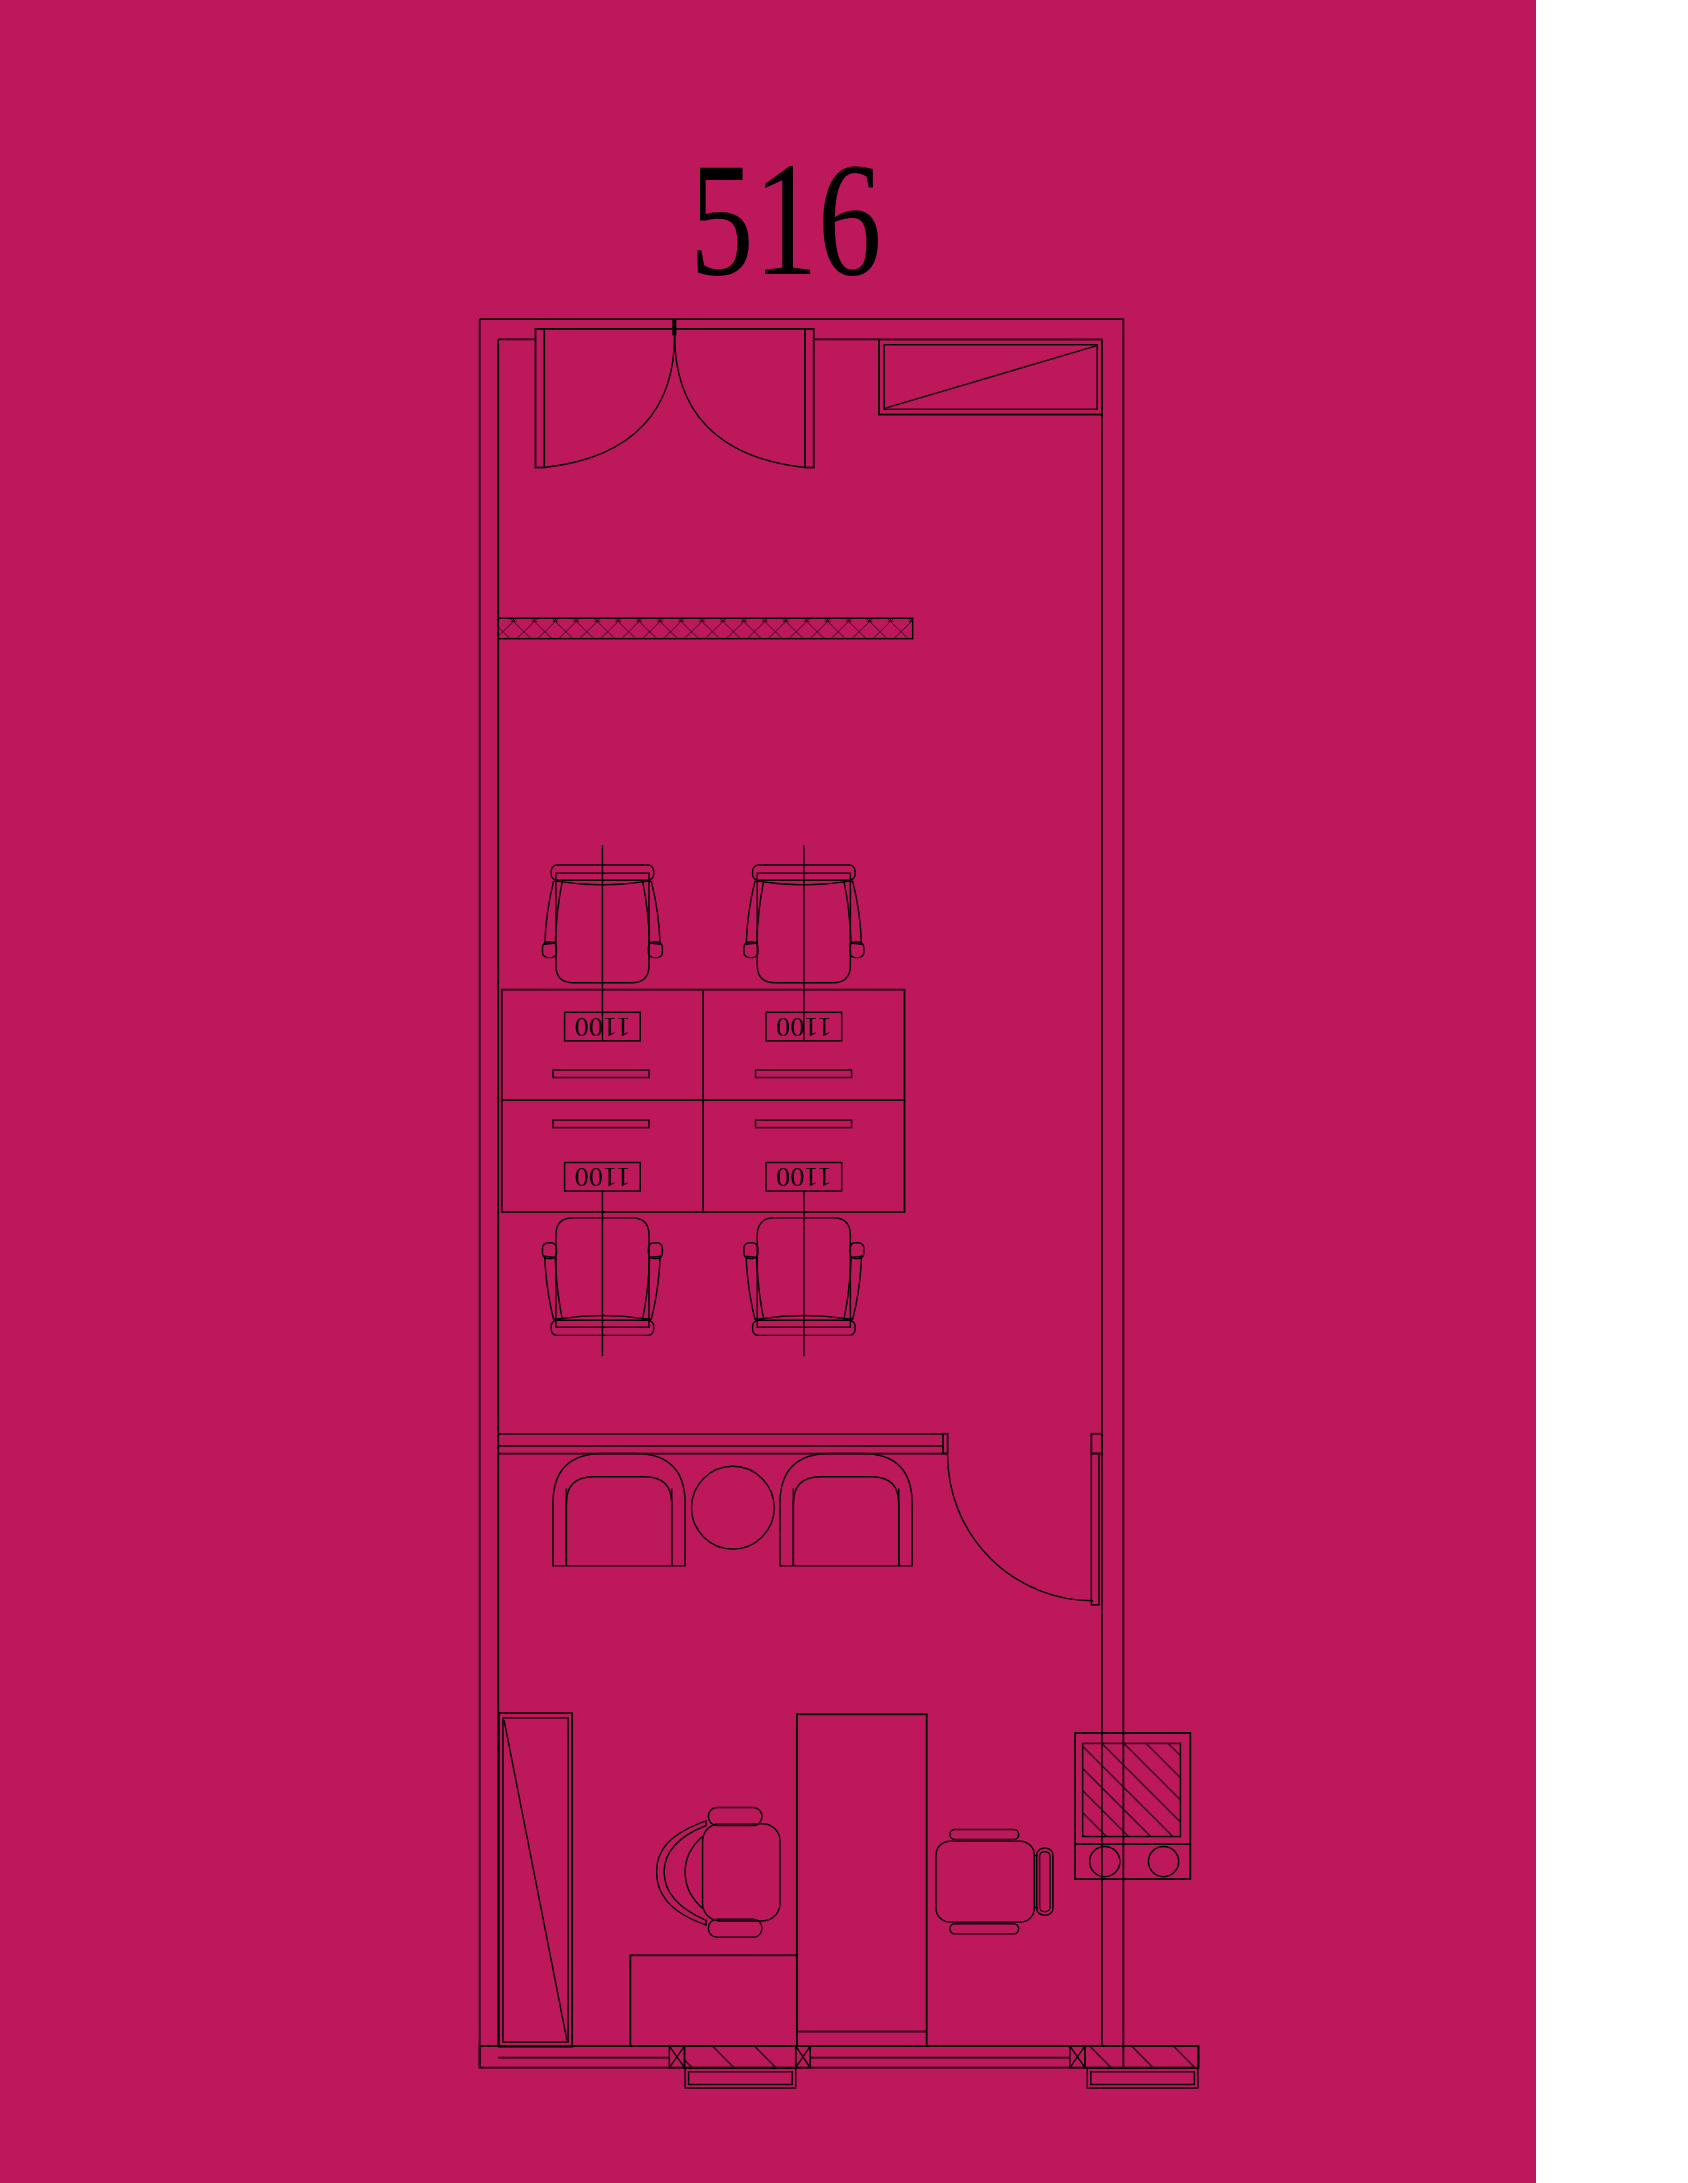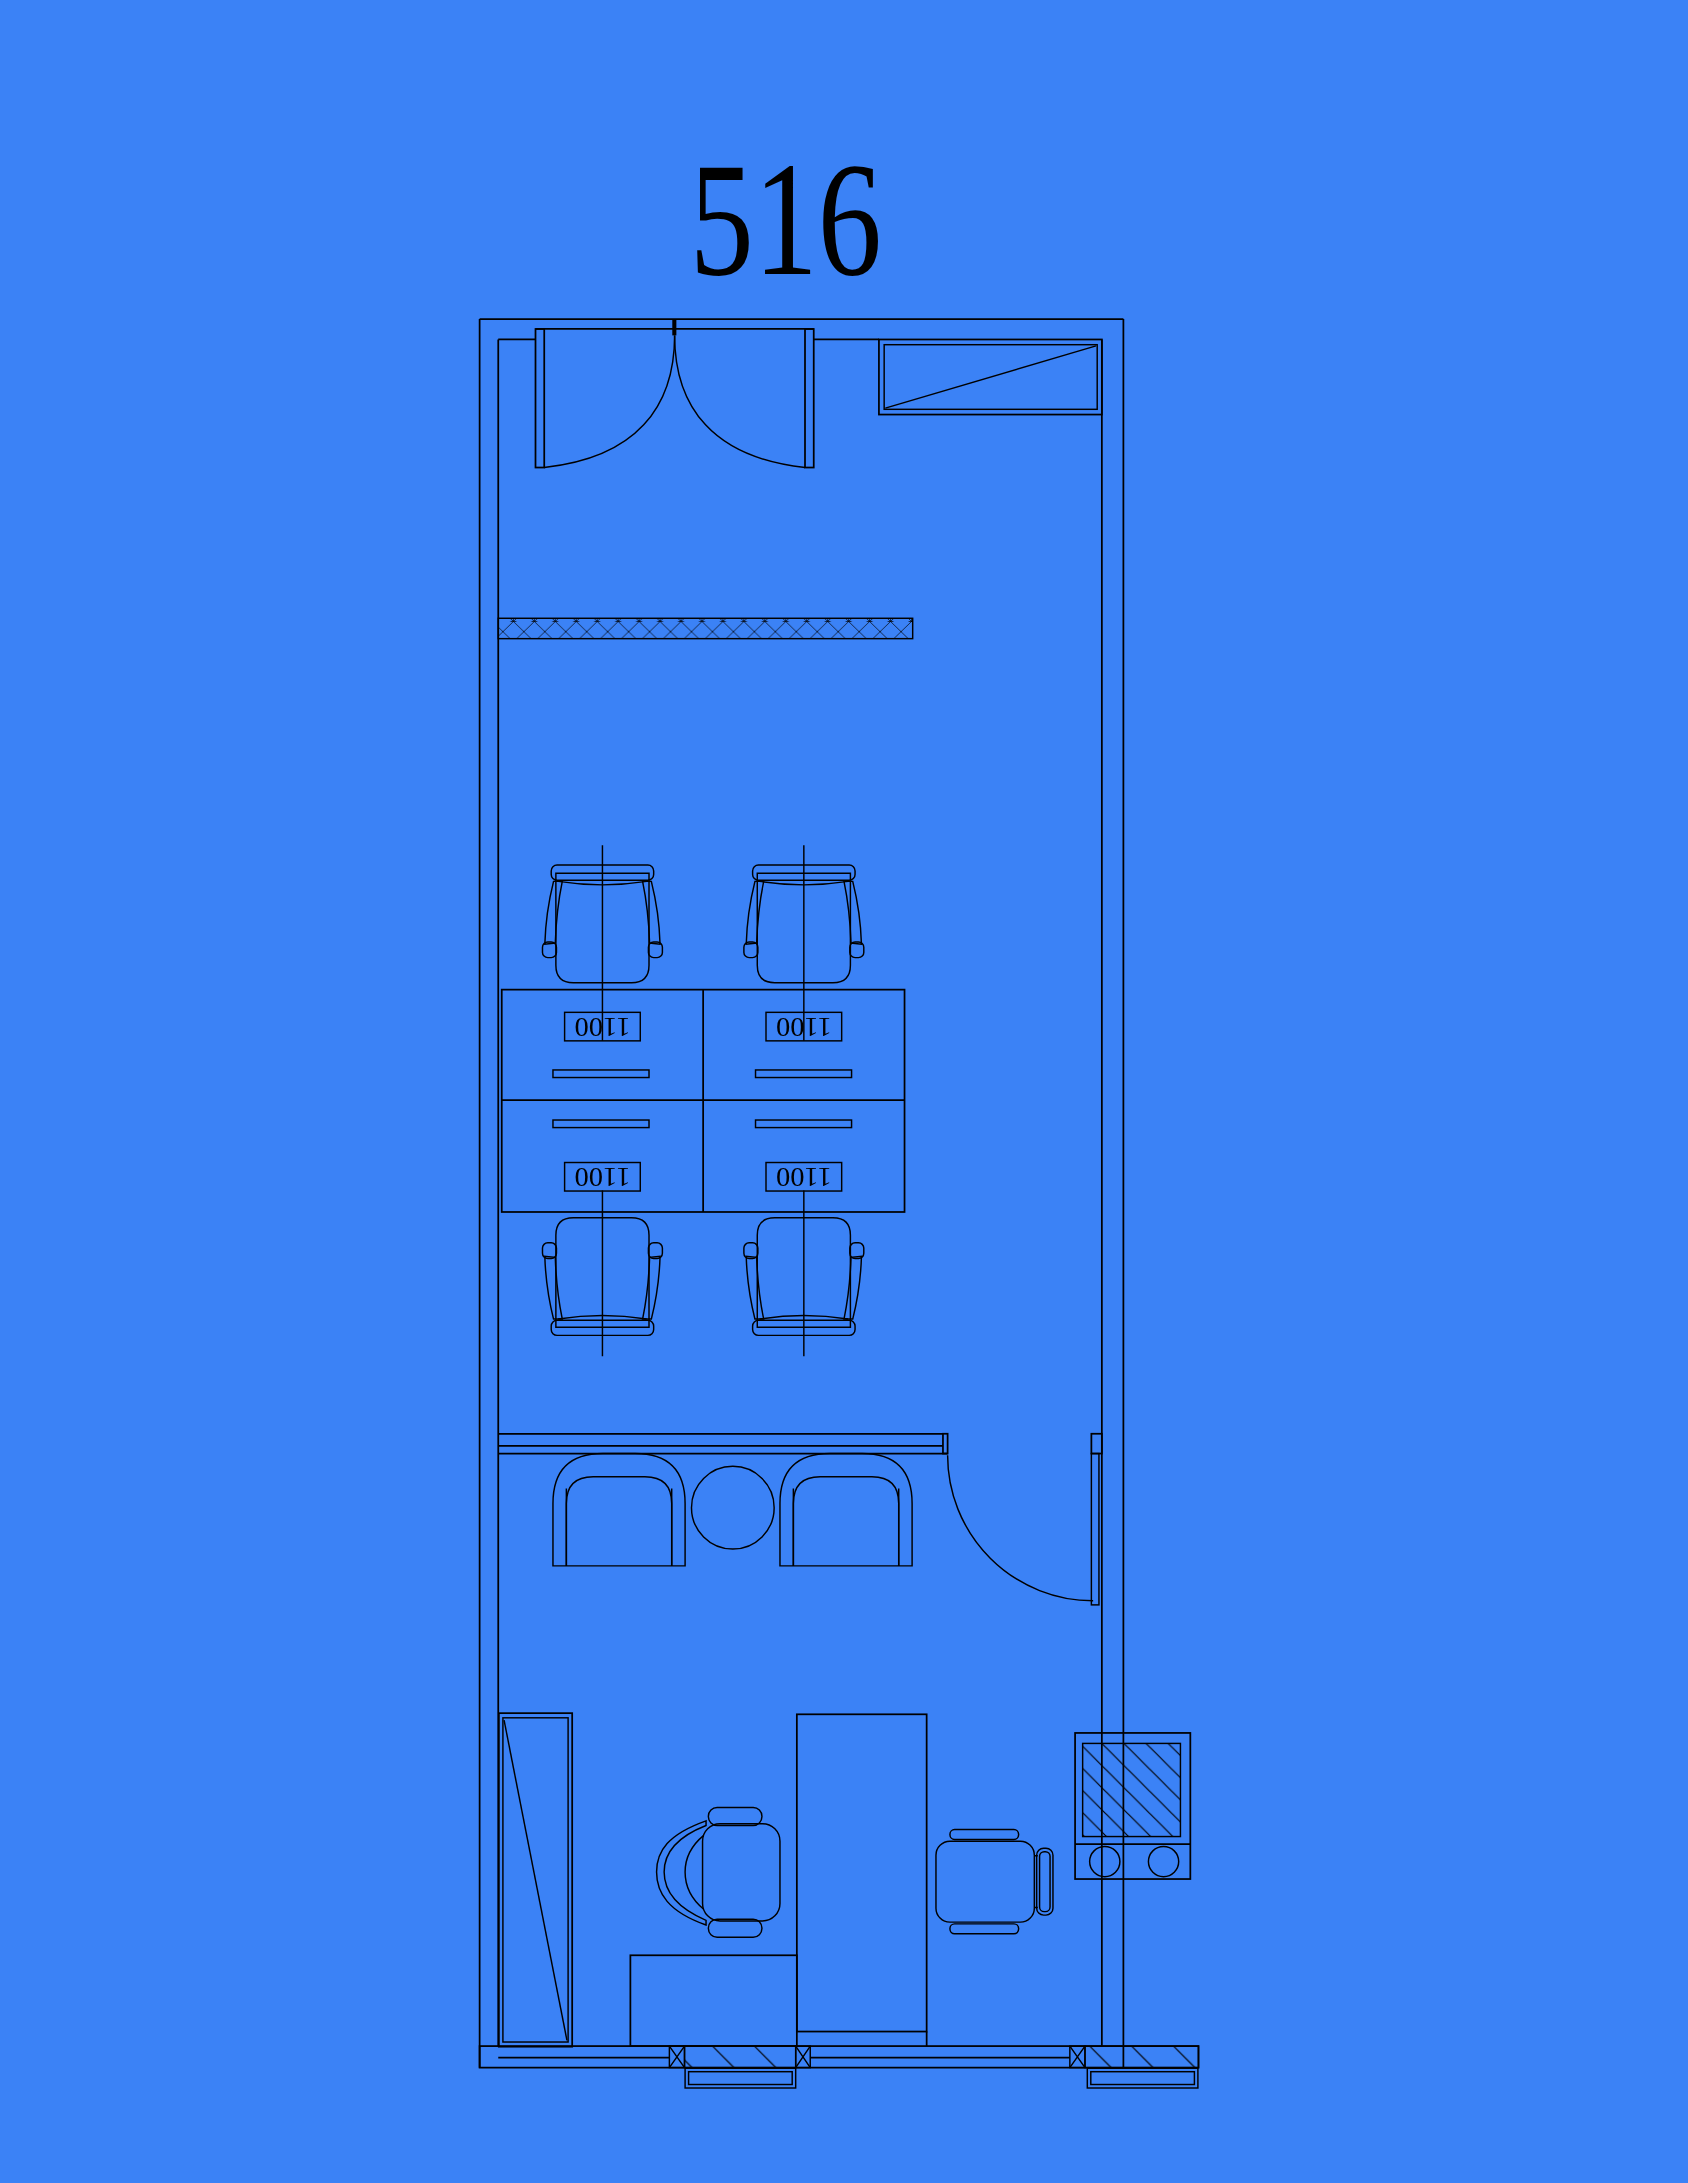--- a/index.html
+++ b/index.html
@@ -1,16 +1,16 @@
 <!DOCTYPE html>
 <html style="font-size:9.3px"><head>
 <meta charset="utf-8">
 <style>
   html,body{margin:0;padding:0;background:#ffffff;}
-  .page{position:relative;width:1688px;height:2183px;background:#3b82f6;font-family:"Liberation Serif",serif;}
+  .page{position:relative;width:1536px;height:2183px;background:#be185d;font-family:"Liberation Serif",serif;}
   svg{position:absolute;left:0;top:0;}
   .ln{stroke:#000;stroke-width:3;fill:none;}
   .thin{stroke:#000;stroke-width:2.5;fill:none;}
   .fillblk{fill:#000;stroke:none;}
   text{fill:#000;}
 </style>
 </head>
 <body>
 
 <div class="page">

